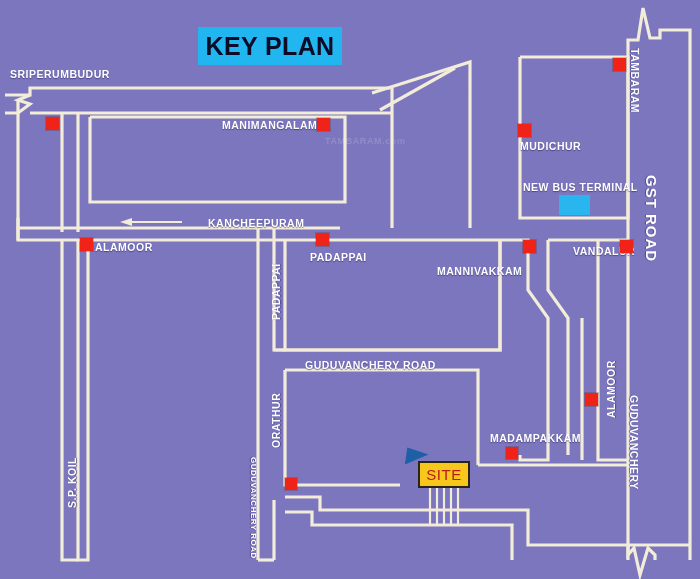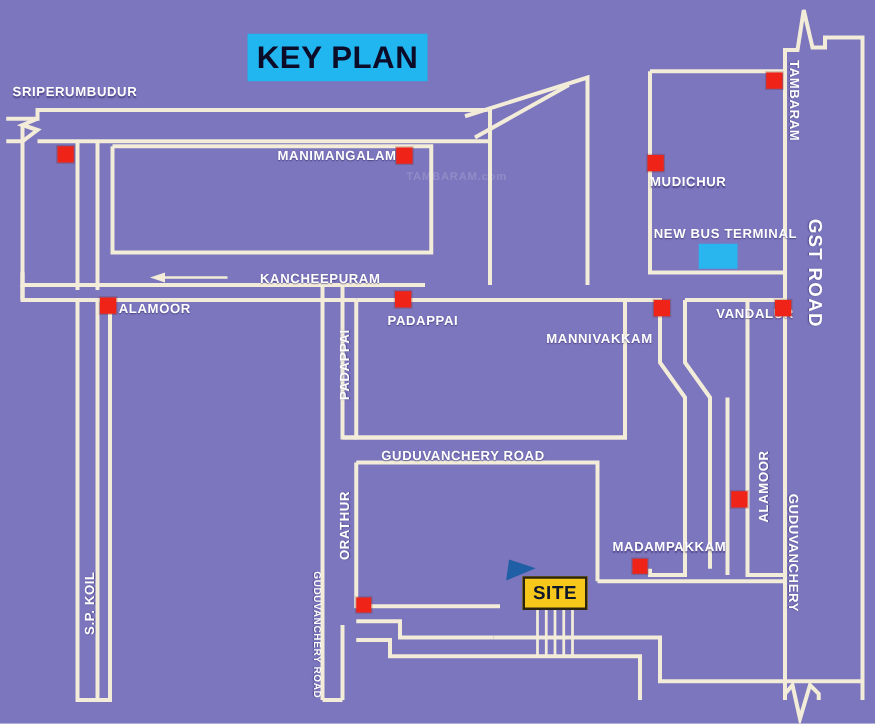--- a/index.html
+++ b/index.html
@@ -91,23 +91,23 @@
     height: 27px;
     background: #f7c71b;
     border: 2px solid #2a2410;
     display: flex;
     align-items: center;
     justify-content: center;
     box-sizing: border-box;
     z-index: 6;
   }
   #site-label span {
-    color: #0f172a;
+    color: #b91c1c;
     font-size: 15px;
-    font-weight: bold;
+    font-weight: normal;
     letter-spacing: 0.5px;
   }
 
   #bubble {
     position: absolute;
     left: 326px;
     top: 415px;
     width: 108px;
     height: 46px;
     background: #1f5fa6;

